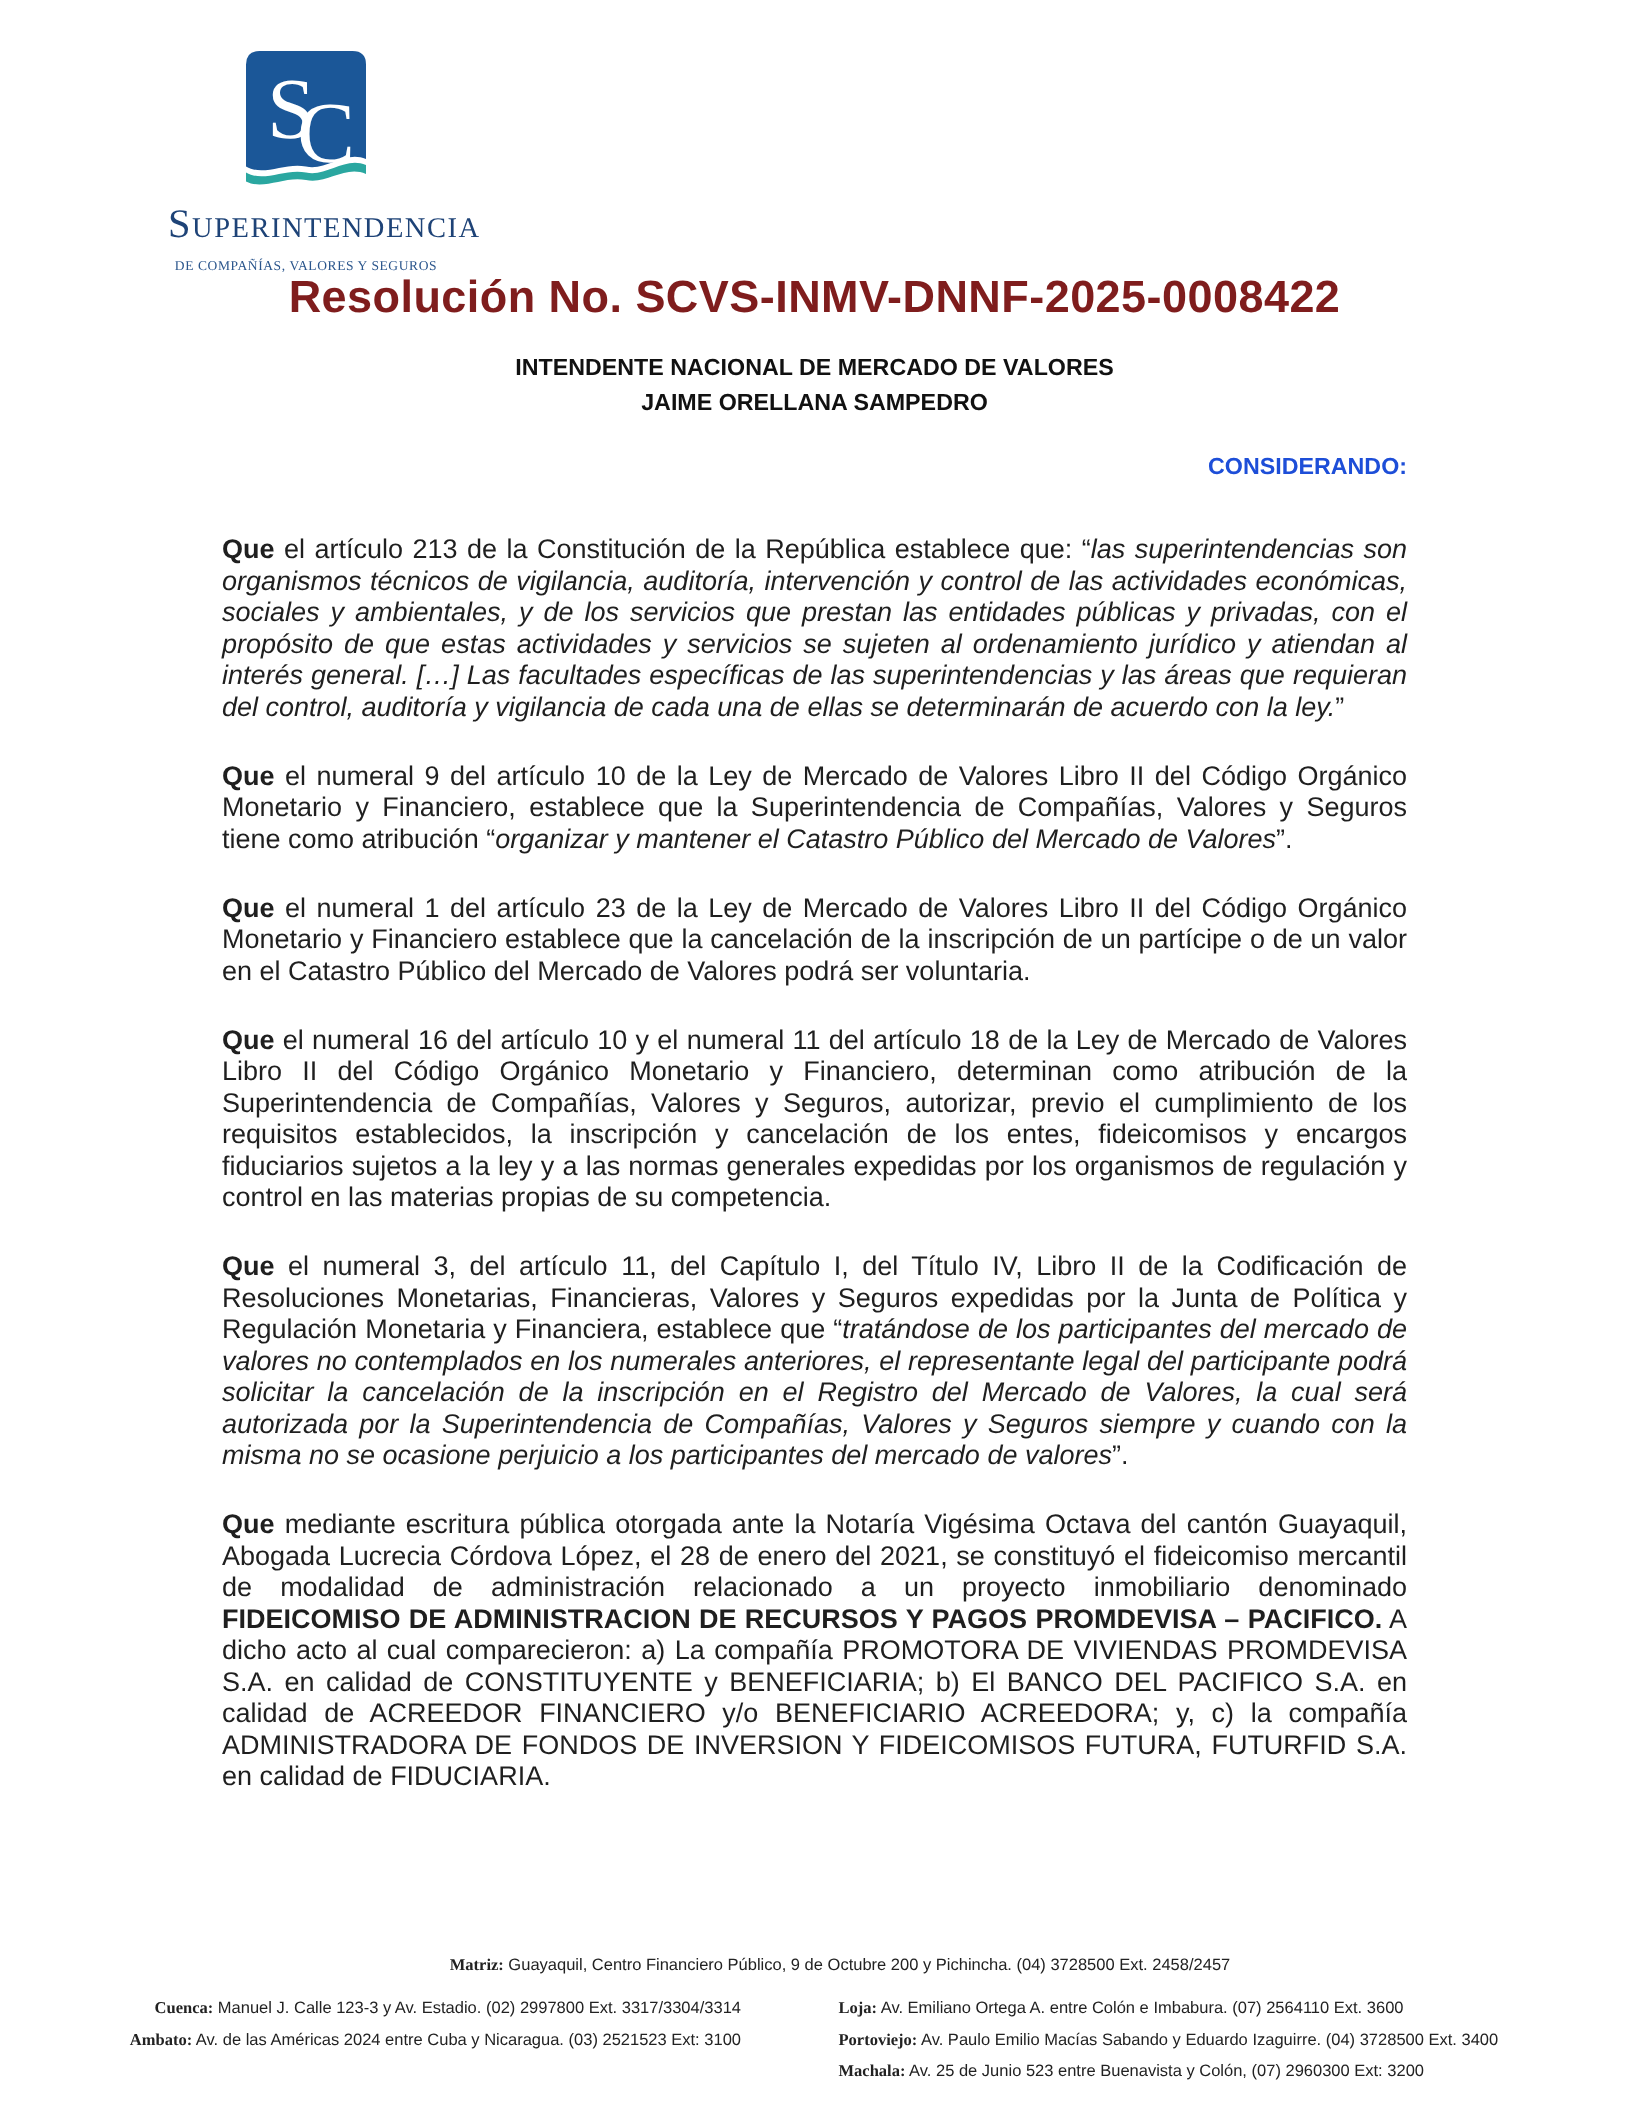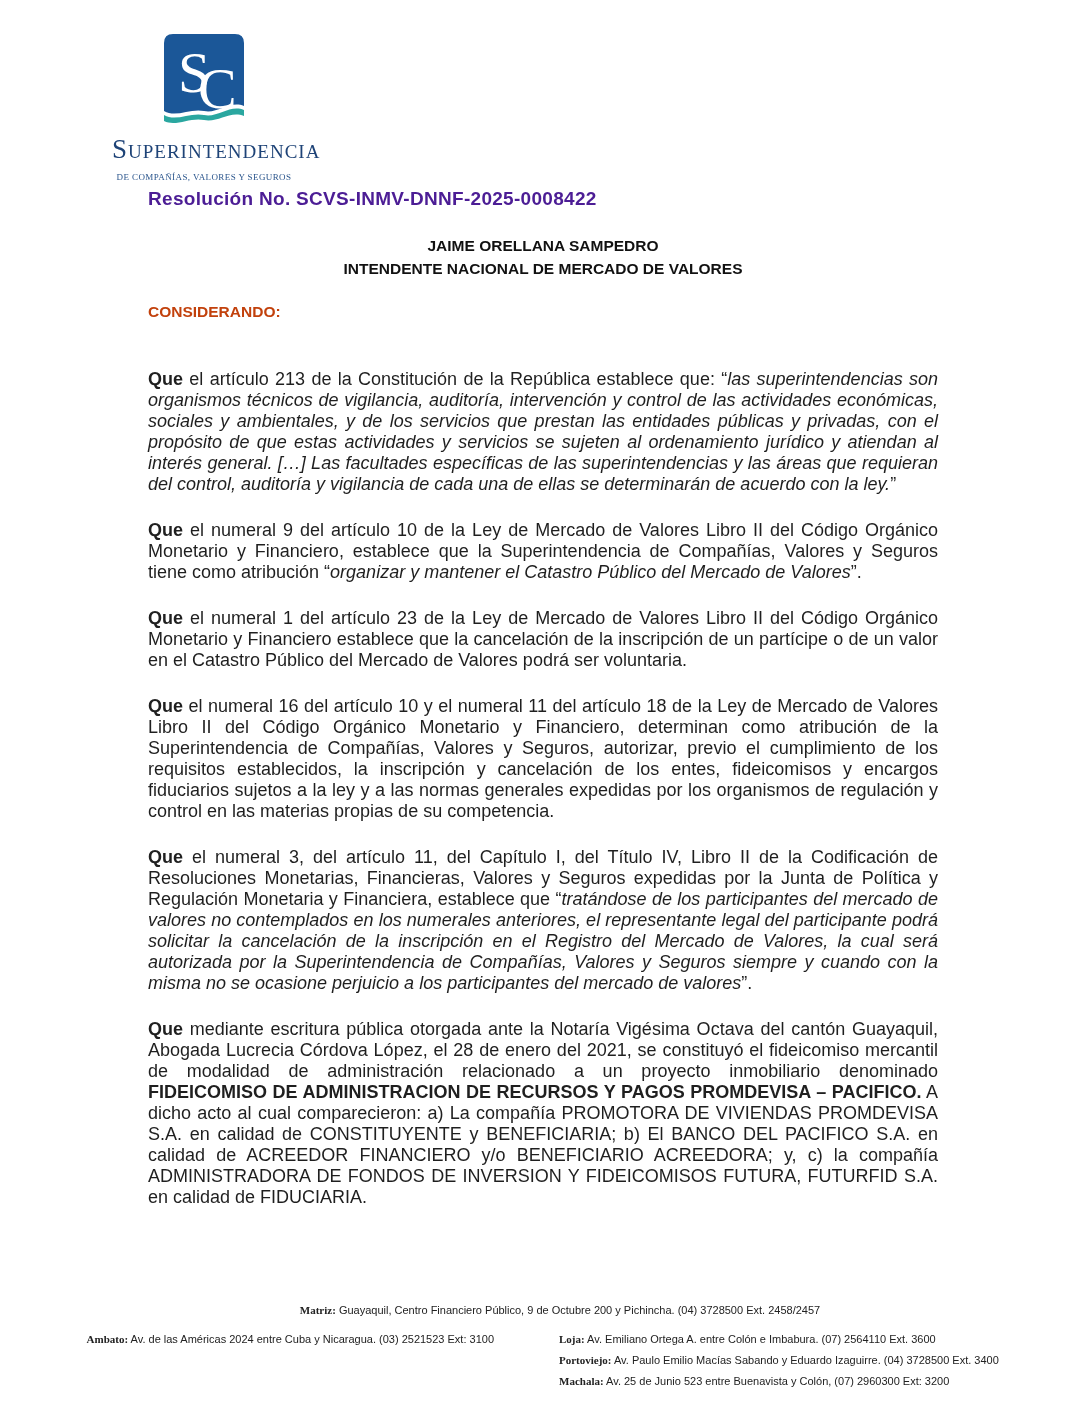--- a/index.html
+++ b/index.html
@@ -23,26 +23,26 @@
   .logo-title::first-letter { font-size:27px; }
   .logo-sub {
     font-family:"Liberation Serif", serif;
     color:#2a558c; font-size:9px; letter-spacing:0.4px;
     margin-top:7px; white-space:nowrap;
   }
 
   
   .content { position:absolute; left:148px; top:186px; width:790px; }
   .res-title {
-    margin:0; 
-    font-size:19px; line-height:26px; font-weight:bold;
-    color:#4c1d95; letter-spacing:0.3px;
+    margin:0; text-align:center;
+    font-size:30px; line-height:26px; font-weight:bold;
+    color:#7f1d1d; letter-spacing:0.3px;
   }
   .officer { margin-top:22px; text-align:center; font-weight:bold; font-size:15.5px; line-height:23px; color:#111; }
-  .section-heading { margin-top:23px; margin-bottom:48px; text-align:left; font-weight:bold; font-size:15.5px; color:#c2410c; }
+  .section-heading { margin-top:23px; margin-bottom:35px; text-align:right; font-weight:bold; font-size:15.5px; color:#1d4ed8; }
 
   .paragraphs p {
     margin:0 0 25px 0;
     font-size:18px; line-height:21px;
     text-align:justify;
     color:#1f1f1f;
   }
   .b { font-weight:bold; }
   .i { font-style:italic; }
 
@@ -68,42 +68,43 @@
       <text x="34" y="74" font-family="Liberation Serif, serif" font-size="58" fill="#ffffff">C</text>
     </svg>
     <div class="logo-title">SUPERINTENDENCIA</div>
     <div class="logo-sub">DE COMPAÑÍAS, VALORES Y SEGUROS</div>
   </div>
 
   <div class="content">
     <h1 class="res-title">Resolución No. SCVS-INMV-DNNF-2025-0008422</h1>
 
     <div class="officer">
+      <div>INTENDENTE NACIONAL DE MERCADO DE VALORES</div>
       <div>JAIME ORELLANA SAMPEDRO</div>
-      <div>INTENDENTE NACIONAL DE MERCADO DE VALORES</div>
     </div>
 
     <div class="section-heading">CONSIDERANDO:</div>
 
     <div class="paragraphs" id="paragraphs">
         <p><span class="b">Que</span><span> el artículo 213 de la Constitución de la República establece que: “</span><span class="i">las superintendencias son organismos técnicos de vigilancia, auditoría, intervención y control de las actividades económicas, sociales y ambientales, y de los servicios que prestan las entidades públicas y privadas, con el propósito de que estas actividades y servicios se sujeten al ordenamiento jurídico y atiendan al interés general. […] Las facultades específicas de las superintendencias y las áreas que requieran del control, auditoría y vigilancia de cada una de ellas se determinarán de acuerdo con la ley.</span><span>”</span></p>
         <p><span class="b">Que</span><span> el numeral 9 del artículo 10 de la Ley de Mercado de Valores Libro II del Código Orgánico Monetario y Financiero, establece que la Superintendencia de Compañías, Valores y Seguros tiene como atribución “</span><span class="i">organizar y mantener el Catastro Público del Mercado de Valores</span><span>”.</span></p>
         <p><span class="b">Que</span><span> el numeral 1 del artículo 23 de la Ley de Mercado de Valores Libro II del Código Orgánico Monetario y Financiero establece que la cancelación de la inscripción de un partícipe o de un valor en el Catastro Público del Mercado de Valores podrá ser voluntaria.</span></p>
         <p><span class="b">Que</span><span> el numeral 16 del artículo 10 y el numeral 11 del artículo 18 de la Ley de Mercado de Valores Libro II del Código Orgánico Monetario y Financiero, determinan como atribución de la Superintendencia de Compañías, Valores y Seguros, autorizar, previo el cumplimiento de los requisitos establecidos, la inscripción y cancelación de los entes, fideicomisos y encargos fiduciarios sujetos a la ley y a las normas generales expedidas por los organismos de regulación y control en las materias propias de su competencia.</span></p>
         <p><span class="b">Que</span><span> el numeral 3, del artículo 11, del Capítulo I, del Título IV, Libro II de la Codificación de Resoluciones Monetarias, Financieras, Valores y Seguros expedidas por la Junta de Política y Regulación Monetaria y Financiera, establece que “</span><span class="i">tratándose de los participantes del mercado de valores no contemplados en los numerales anteriores, el representante legal del participante podrá solicitar la cancelación de la inscripción en el Registro del Mercado de Valores, la cual será autorizada por la Superintendencia de Compañías, Valores y Seguros siempre y cuando con la misma no se ocasione perjuicio a los participantes del mercado de valores</span><span>”.</span></p>
         <p><span class="b">Que</span><span> mediante escritura pública otorgada ante la Notaría Vigésima Octava del cantón Guayaquil, Abogada Lucrecia Córdova López, el 28 de enero del 2021, se constituyó el fideicomiso mercantil de modalidad de administración relacionado a un proyecto inmobiliario denominado </span><span class="b">FIDEICOMISO DE ADMINISTRACION DE RECURSOS Y PAGOS PROMDEVISA – PACIFICO.</span><span> A dicho acto al cual comparecieron: a) La compañía PROMOTORA DE VIVIENDAS PROMDEVISA S.A. en calidad de CONSTITUYENTE y BENEFICIARIA; b) El BANCO DEL PACIFICO S.A. en calidad de ACREEDOR FINANCIERO y/o BENEFICIARIO ACREEDORA; y, c) la compañía ADMINISTRADORA DE FONDOS DE INVERSION Y FIDEICOMISOS FUTURA, FUTURFID S.A. en calidad de FIDUCIARIA.</span></p>
       </div>
   </div>
 
   <div class="footer">
     <div class="matriz-line">
       <span class="office-label">Matriz:</span><span> Guayaquil, Centro Financiero Público, 9 de Octubre 200 y Pichincha. (04) 3728500 Ext. 2458/2457</span>
     </div>
     <div class="footer-cols">
       <div class="col-left" id="footer-left">
+          <div class="office-line"><span class="office-label">Cuenca:</span><span> Manuel J. Calle 123-3 y Av. Estadio. (02) 2997800 Ext. 3317/3304/3314</span></div>
           <div class="office-line"><span class="office-label">Ambato:</span><span> Av. de las Américas 2024 entre Cuba y Nicaragua. (03) 2521523 Ext: 3100</span></div>
         </div>
       <div class="col-right" id="footer-right">
           <div class="office-line"><span class="office-label">Loja:</span><span> Av. Emiliano Ortega A. entre Colón e Imbabura. (07) 2564110 Ext. 3600</span></div>
           <div class="office-line"><span class="office-label">Portoviejo:</span><span> Av. Paulo Emilio Macías Sabando y Eduardo Izaguirre. (04) 3728500 Ext. 3400</span></div>
           <div class="office-line"><span class="office-label">Machala:</span><span> Av. 25 de Junio 523 entre Buenavista y Colón, (07) 2960300 Ext: 3200</span></div>
         </div>
     </div>
   </div>
 

